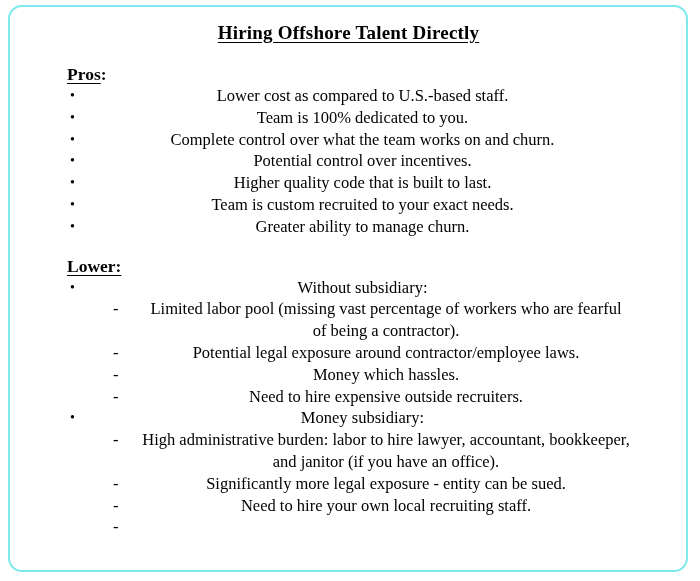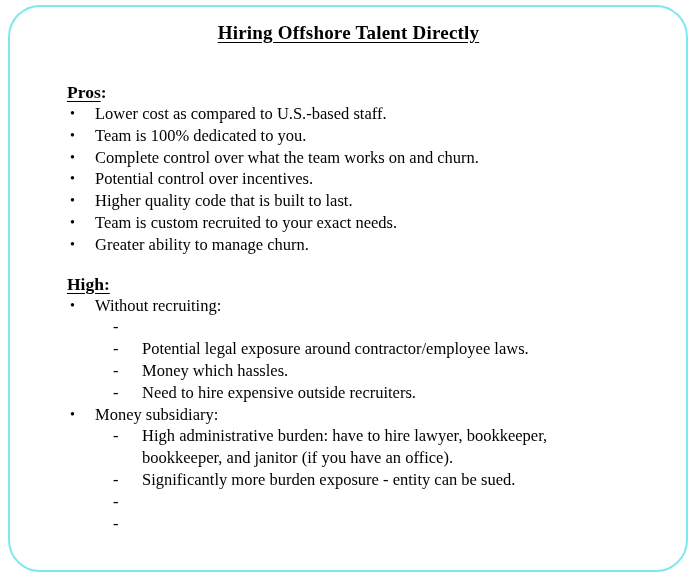--- a/index.html
+++ b/index.html
@@ -16,39 +16,39 @@
     overflow: hidden;
   }
   .card {
     position: absolute;
     left: 8px;
     top: 5px;
     width: 680px;
     height: 567px;
     box-sizing: border-box;
     border: 2.5px solid #7ee9ec;
-    border-radius: 32px;
+    border-radius: 14px;
     background: #ffffff;
     padding: 13px 56px 0 57px;
   }
   .title {
     text-align: center;
     font-size: 19px;
     font-weight: bold;
     line-height: 26px;
     text-decoration: underline;
     text-underline-offset: 3px;
     letter-spacing: 0.2px;
   }
   .heading {
     font-size: 17.5px;
     font-weight: bold;
     line-height: 22px;
   }
-  .heading-pros { margin-top: 35px; }
+  .heading-pros { margin-top: 17px; }
   .heading-cons { margin-top: 17px; }
   .heading .u {
     text-decoration: underline;
     text-underline-offset: 3px;
   }
   .list { margin: 0; padding: 0; list-style: none; }
   .row {
     display: flex;
     font-size: 16.5px;
     line-height: 21.8px;
@@ -57,21 +57,21 @@
     flex: none;
     width: 25px;
     padding-left: 3px;
     font-size: 14px;
   }
   .row.l2 { padding-left: 46px; }
   .m2 {
     flex: none;
     width: 29px;
   }
-  .t { flex: 1; }
+  .t { flex: 1; text-align: center; }
 </style>
 </head>
 <body style="color: rgb(0, 0, 0);">
 
 <div class="card" style="border-color: rgb(126, 233, 236); background: rgb(255, 255, 255);">
 
   <div class="title">Hiring Offshore Talent Directly</div>
 
   <div class="heading heading-pros"><span class="u">Pros</span><span>:</span></div>
 
@@ -99,30 +99,31 @@
     <li class="row l1">
         <span class="m1">•</span>
         <span class="t">Team is custom recruited to your exact needs.</span>
       </li>
     <li class="row l1">
         <span class="m1">•</span>
         <span class="t">Greater ability to manage churn.</span>
       </li>
   </ul>
 
-  <div class="heading heading-cons"><span class="u">High:</span><span></span></div>
+  <div class="heading heading-cons"><span class="u">Lower:</span><span></span></div>
 
   <ul class="list">
     <li>
       <div class="row l1">
           <span class="m1">•</span>
-          <span class="t">Without recruiting:</span>
+          <span class="t">Without subsidiary:</span>
         </div>
       <div class="row l2">
           <span class="m2">-</span>
+          <span class="t">Limited labor pool (missing vast percentage of workers who are fearful of being a contractor).</span>
         </div>
       <div class="row l2">
           <span class="m2">-</span>
           <span class="t">Potential legal exposure around contractor/employee laws.</span>
         </div>
       <div class="row l2">
           <span class="m2">-</span>
           <span class="t">Money which hassles.</span>
         </div>
       <div class="row l2">
@@ -130,28 +131,29 @@
           <span class="t">Need to hire expensive outside recruiters.</span>
         </div>
     </li>
     <li>
       <div class="row l1">
           <span class="m1">•</span>
           <span class="t">Money subsidiary:</span>
         </div>
       <div class="row l2">
           <span class="m2">-</span>
-          <span class="t">High administrative burden: have to hire lawyer, bookkeeper, bookkeeper, and janitor (if you have an office).</span>
+          <span class="t">High administrative burden: labor to hire lawyer, accountant, bookkeeper, and janitor (if you have an office).</span>
         </div>
       <div class="row l2">
           <span class="m2">-</span>
-          <span class="t">Significantly more burden exposure - entity can be sued.</span>
+          <span class="t">Significantly more legal exposure - entity can be sued.</span>
         </div>
       <div class="row l2">
           <span class="m2">-</span>
+          <span class="t">Need to hire your own local recruiting staff.</span>
         </div>
       <div class="row l2">
           <span class="m2">-</span>
         </div>
     </li>
   </ul>
 
 </div>
 
 </body></html>

